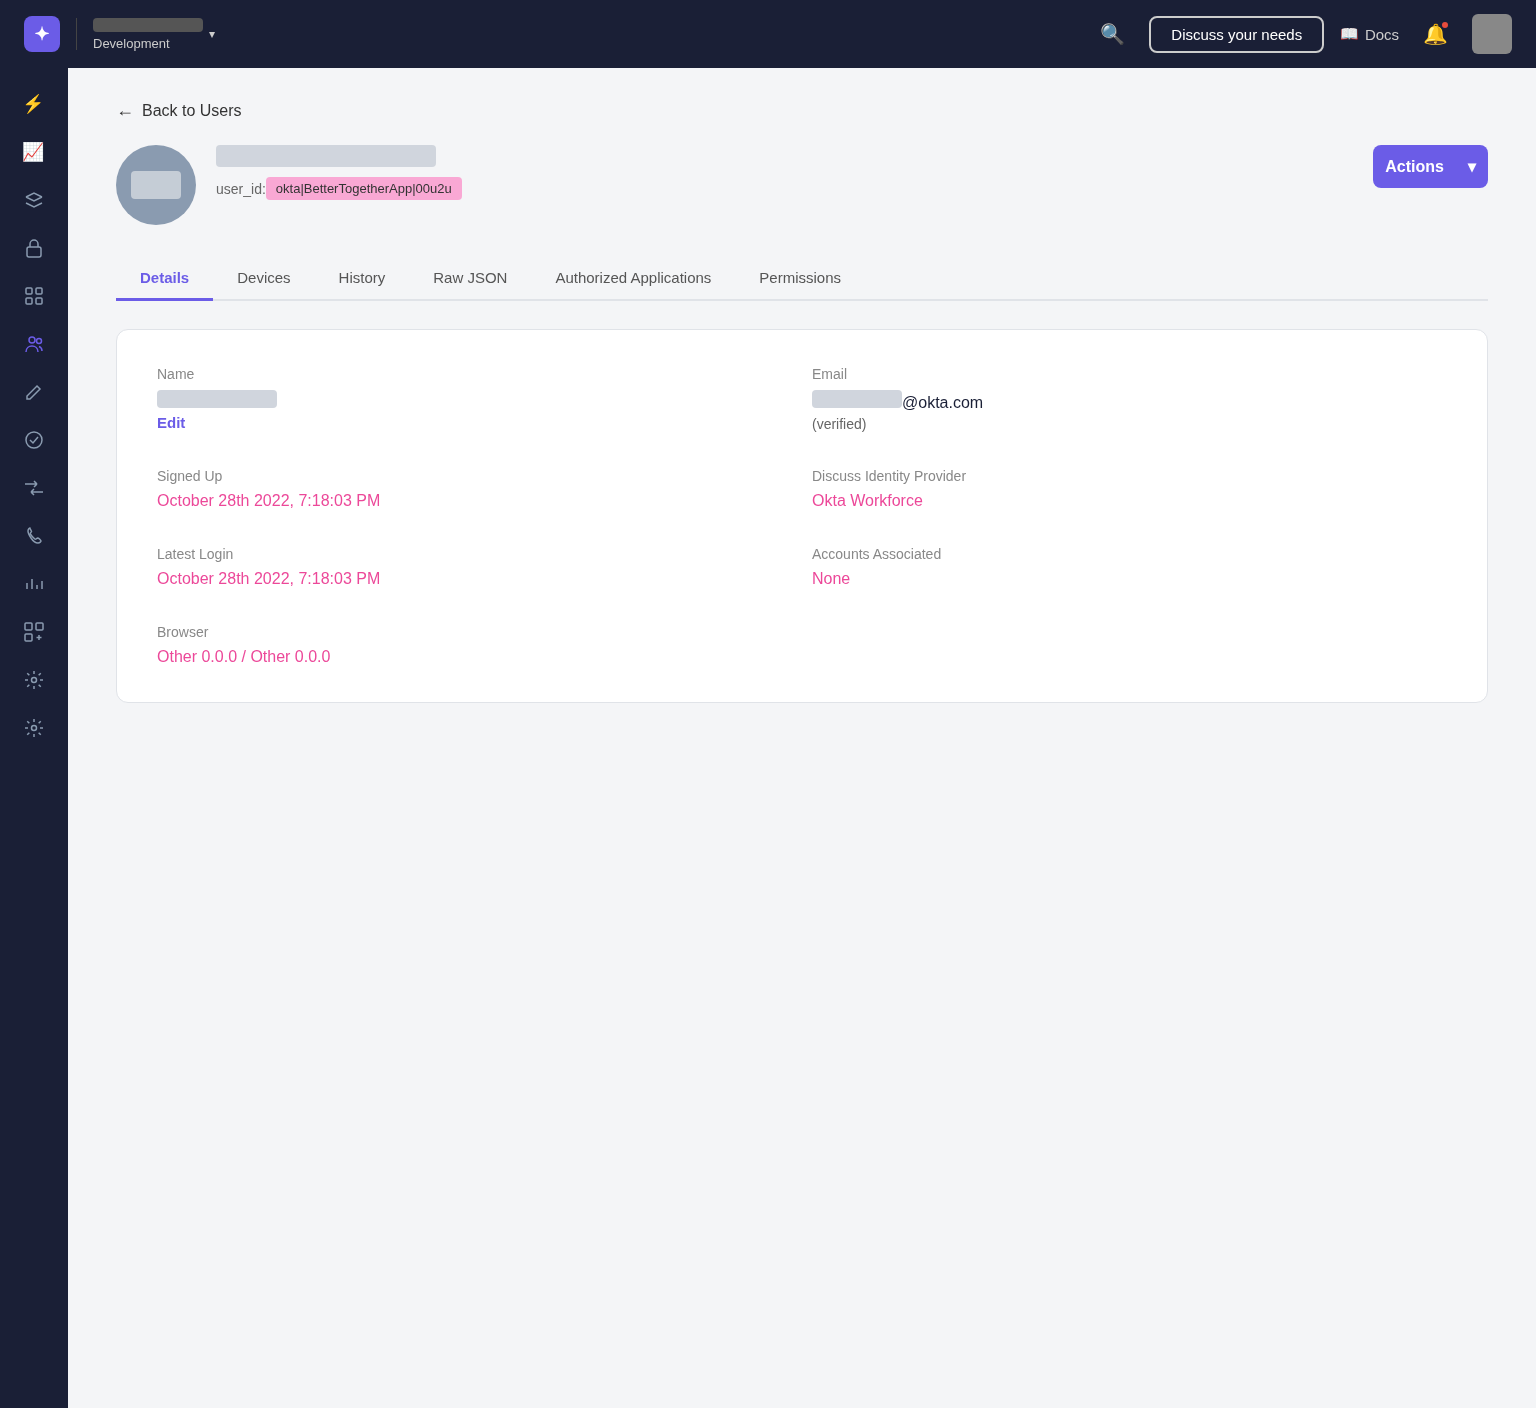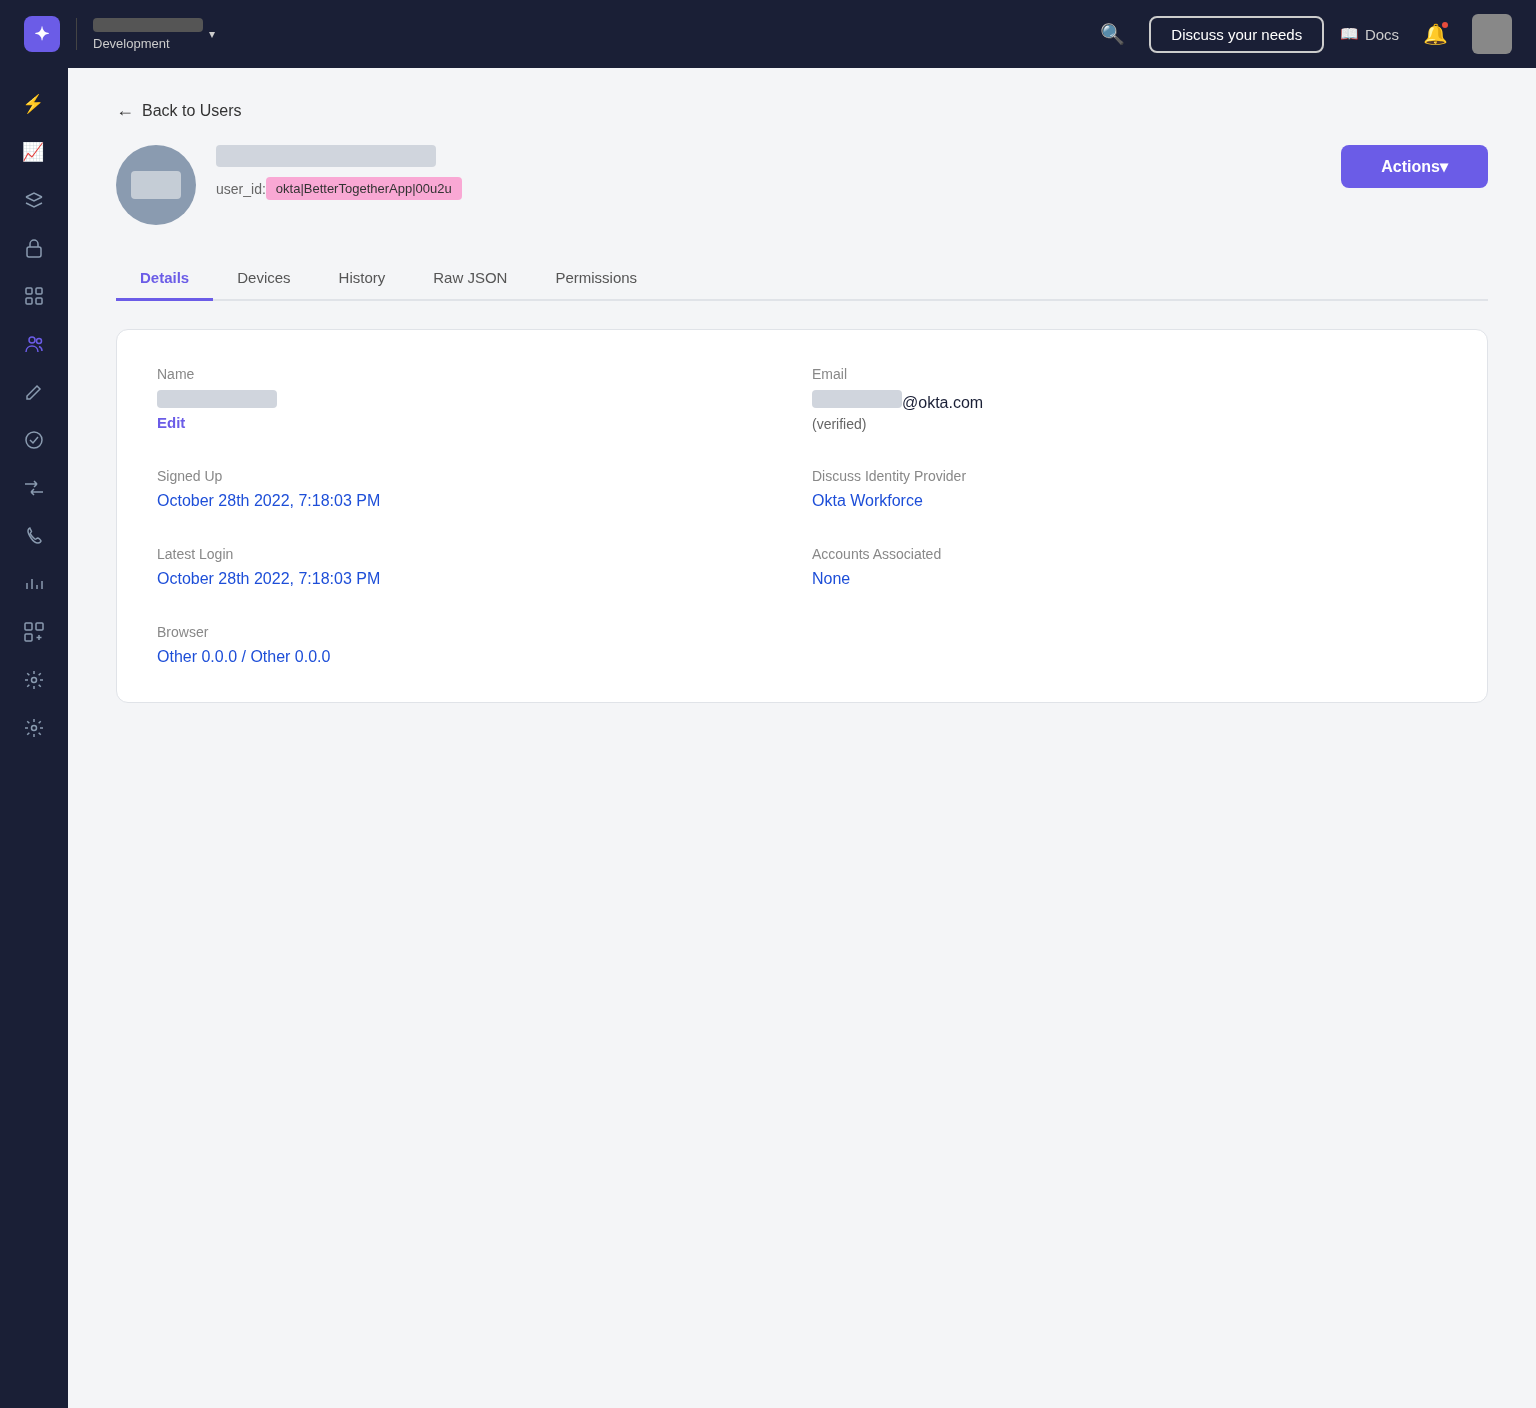--- a/index.html
+++ b/index.html
@@ -143,25 +143,25 @@
     .user-id-label { color: #666; font-size: 14px; }
     .user-id-value {
       background: #f9a8d4; border-radius: 4px; padding: 4px 10px;
       font-family: Liberation Sans, sans-serif; font-size: 13px; color: #333;
     }
     .actions-btn {
       background: #6b5ce7;
       color: white;
       border: none;
       border-radius: 8px;
-      padding: 12px 40px;
+      padding: 12px 12px;
       font-size: 16px;
       font-weight: 600;
       cursor: pointer;
-      display: flex; align-items: center; gap: 0;
+      display: flex; align-items: center; gap: 24px;
       margin-left: auto;
       white-space: nowrap;
     }
 
     
     .tabs {
       display: flex;
       gap: 0;
       border-bottom: 2px solid #e0e3e8;
       margin-bottom: 28px;
@@ -195,21 +195,21 @@
     }
     .detail-group {}
     .detail-label {
       font-size: 14px;
       color: #888;
       margin-bottom: 8px;
       font-weight: 400;
     }
     .detail-value {
       font-size: 16px;
-      color: #1d4ed8;
+      color: #ec4899;
       font-weight: 500;
     }
     .detail-redacted {
       width: 120px; height: 18px; background: #d0d5dd; border-radius: 4px;
     }
     .detail-email-row { display: flex; align-items: baseline; gap: 0; }
     .detail-email-redacted { width: 90px; height: 18px; background: #d0d5dd; border-radius: 4px; display: inline-block; vertical-align: middle; }
     .detail-email-domain { font-size: 16px; color: #1a1f36; font-weight: 500; }
     .detail-verified { font-size: 14px; color: #666; margin-top: 4px; }
     .edit-link {
@@ -353,20 +353,21 @@
         <span>Actions</span>
         <span>▾</span>
       </button>
     </div>
 
     <div class="tabs">
       <div class="tab active">Details</div>
       <div class="tab">Devices</div>
       <div class="tab">History</div>
       <div class="tab">Raw JSON</div>
+      <div class="tab">Authorized Applications</div>
       <div class="tab">Permissions</div>
     </div>
 
     <div class="details-card">
       <div class="details-grid">
 
         <div class="detail-group">
           <div class="detail-label">Name</div>
           <div class="detail-redacted"></div>
           <span class="edit-link">Edit</span>

